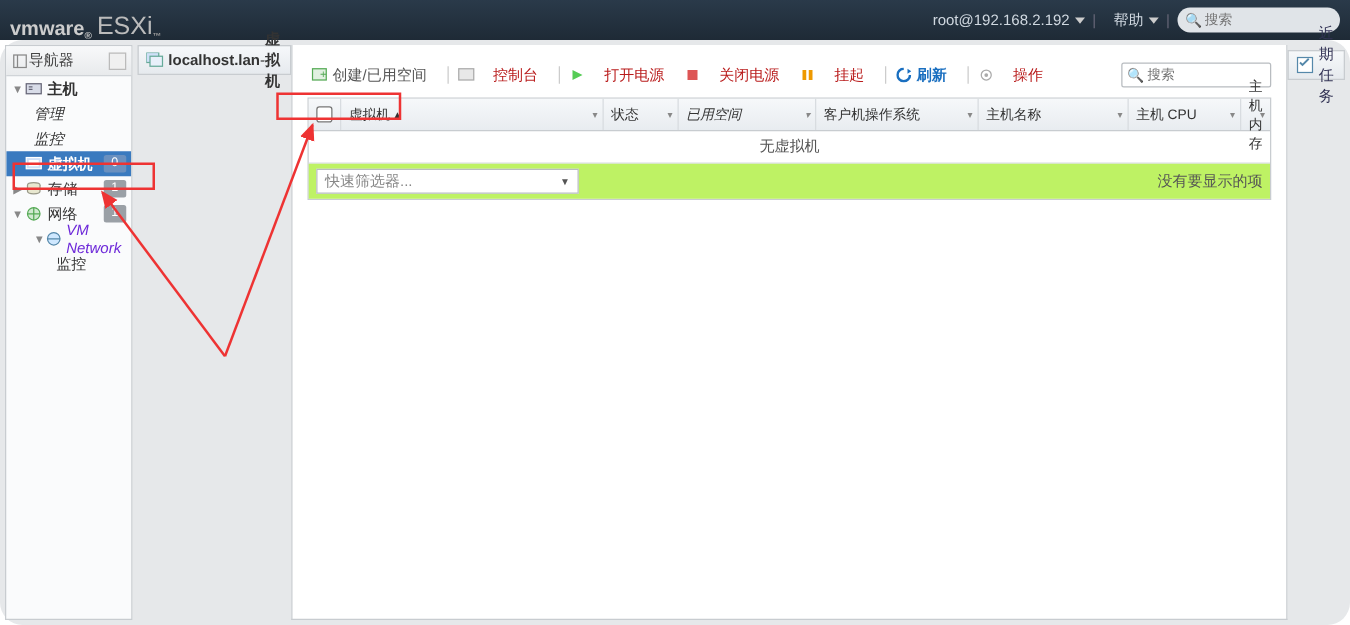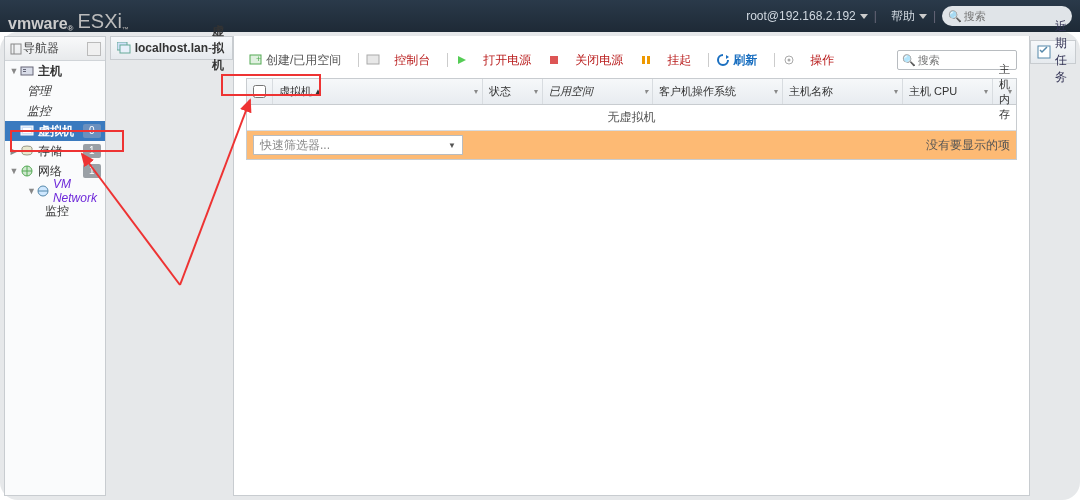--- a/index.html
+++ b/index.html
@@ -48,21 +48,21 @@
 .toolbar-search { margin-left:auto; width:120px; height:20px; border:1px solid #b8bcc0; border-radius:2px; display:flex; align-items:center; padding:0 4px; }
 .toolbar-search input { border:none; font-size:11px; width:95px; outline:none; }
 
 
 .grid { border:1px solid #c8ccd0; margin-top:6px; }
 .grid-head { display:flex; background:linear-gradient(#f6f8fa,#e8ecf0); border-bottom:1px solid #c8ccd0; height:26px; align-items:center; font-size:11px; color:#333; }
 .gh-cell { border-right:1px solid #d8dce0; height:100%; display:flex; align-items:center; padding:0 6px; position:relative; cursor:pointer; }
 .gh-cell .dd { position:absolute; right:4px; font-size:8px; color:#888; }
 .gh-cell .sort { font-size:8px; margin-left:2px; }
 .grid-empty { height:26px; display:flex; align-items:center; justify-content:center; font-size:12px; color:#555; border-bottom:1px solid #d8dce0; }
-.grid-foot { display:flex; align-items:center; height:28px; padding:0 6px; background:#fdba74; font-size:12px; color:#555; }
+.grid-foot { display:flex; align-items:center; height:28px; padding:0 6px; background:#bef264; font-size:12px; color:#555; }
 .filter-dd { width:210px; height:20px; border:1px solid #b8bcc0; background:#fff; display:flex; align-items:center; padding:0 6px; position:relative; color:#888; }
 .filter-dd .dd-caret { position:absolute; right:6px; font-size:8px; color:#555; }
 .grid-foot .np { margin-left:auto; }
 
 
 .task-bar { height:24px; background:linear-gradient(#f6f8fa,#e6eaee); border:1px solid #c8ccd0; margin-top:4px; display:flex; align-items:center; padding:0 6px; font-size:12px; color:#335; }
 .task-bar .ic { width:16px; height:16px; margin-right:4px; display:inline-flex; align-items:center; justify-content:center; }
 
 
 .anno { position:absolute; pointer-events:none; }

